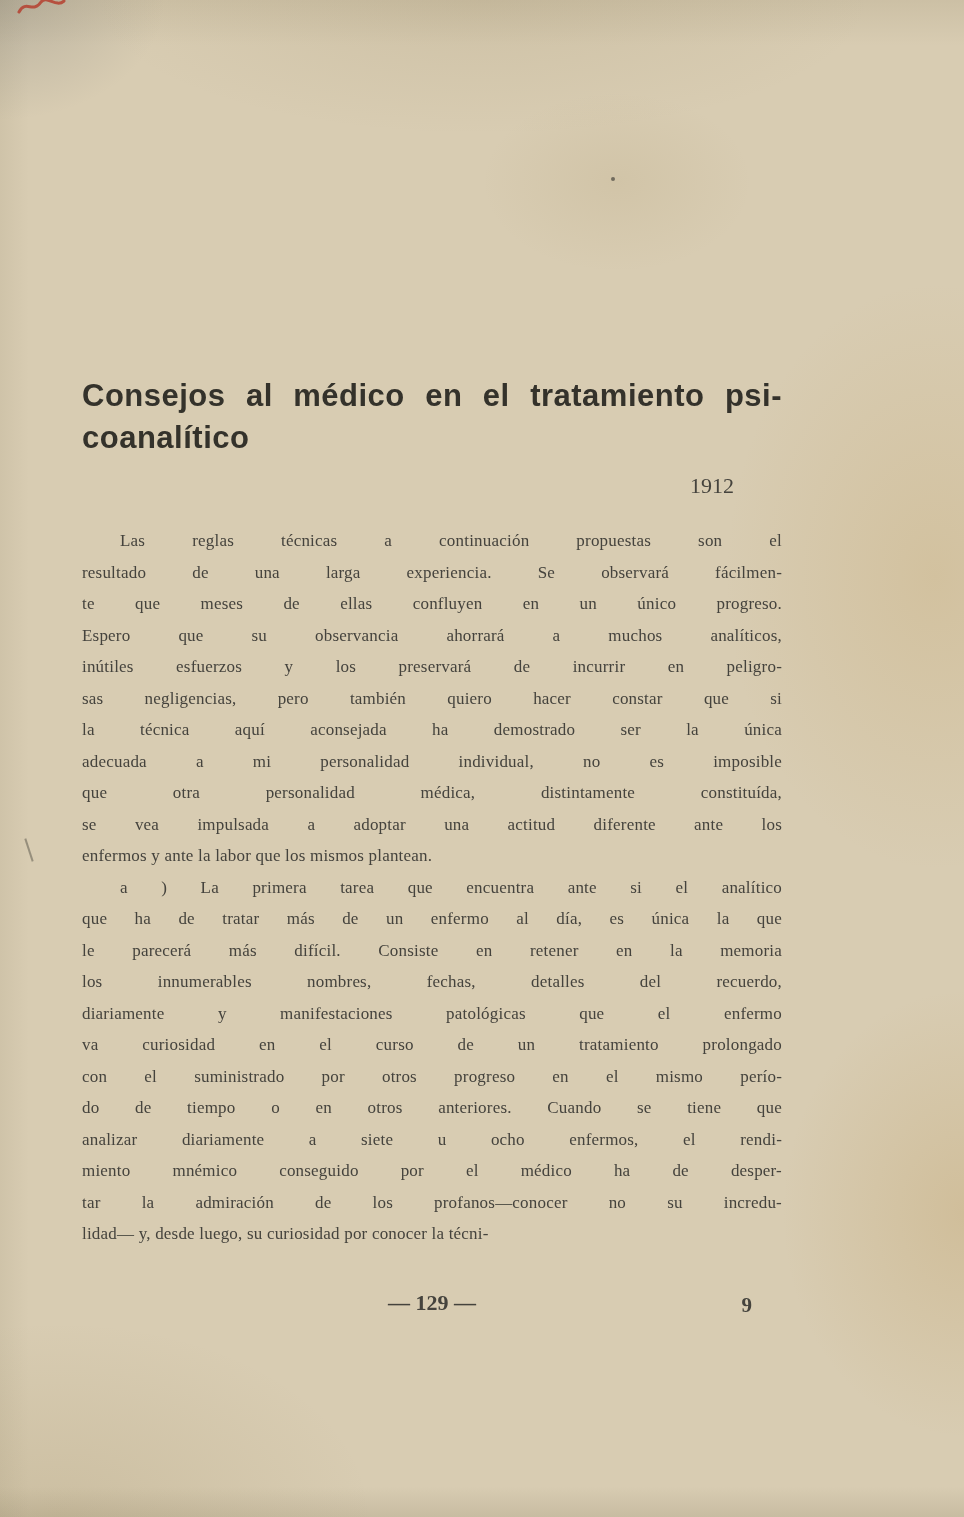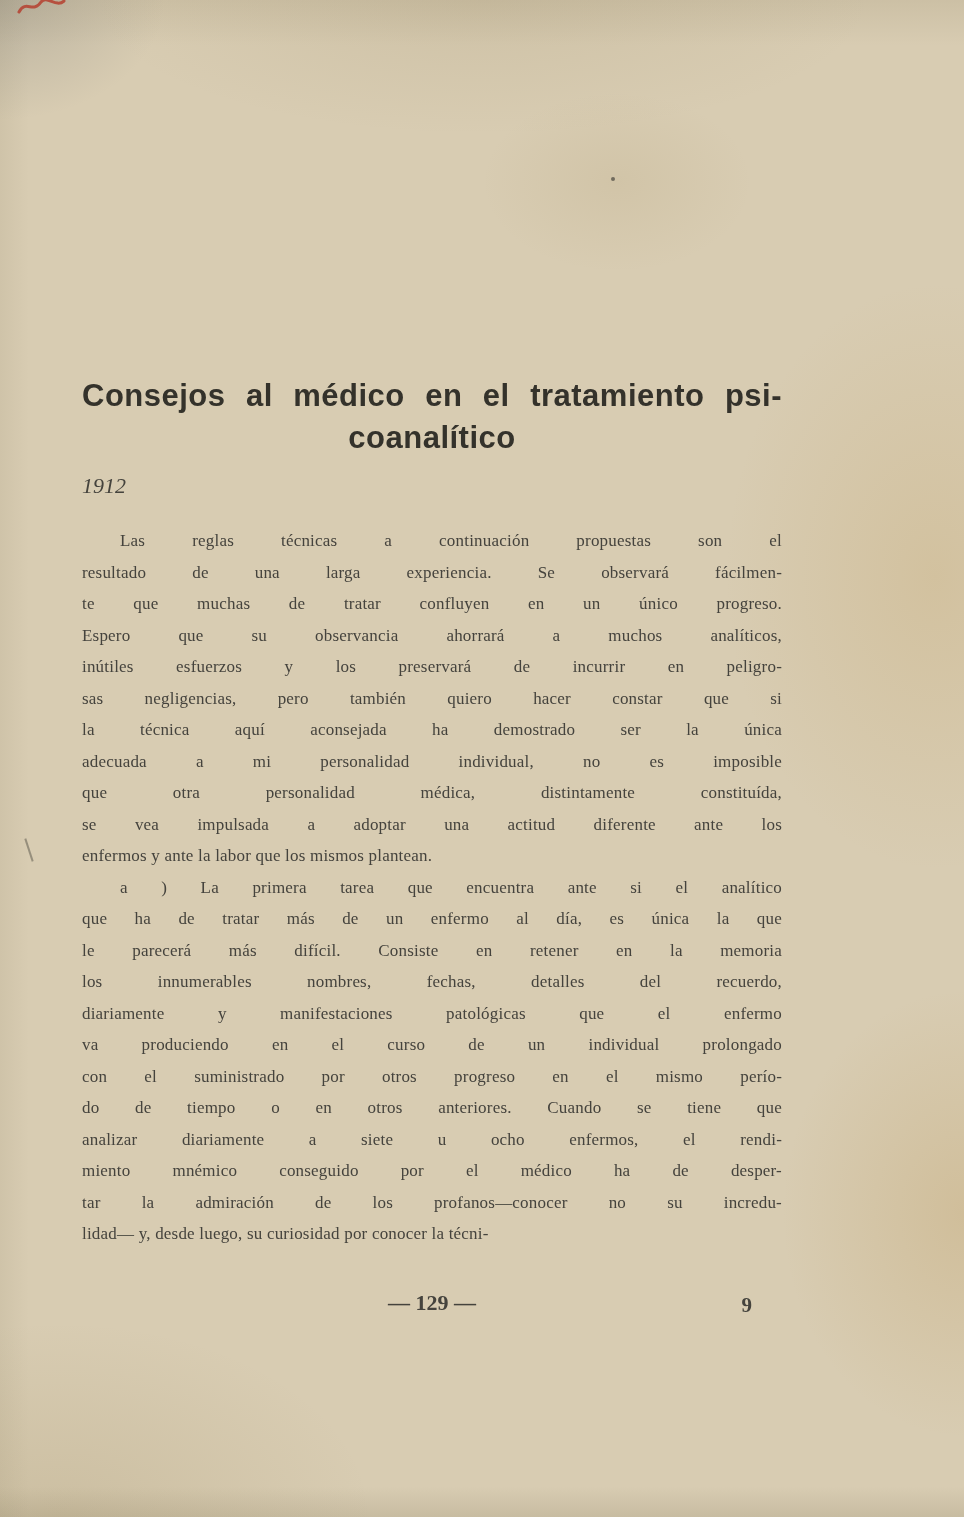--- a/index.html
+++ b/index.html
@@ -70,30 +70,29 @@
     letter-spacing: 0.5px;
     color: var(--title_ink, #34322b);
   }
   .title .t1 {
     display: block;
     text-align: justify;
     text-align-last: justify;
   }
   .title .t2 {
     display: block;
-    text-align: center;
   }
 
   .year {
     margin-top: 14px;
+    text-align: right;
     padding-right: 48px;
     font-size: 22px;
     line-height: 26px;
     color: var(--ink, #45433d);
-    font-style: italic;
   }
 
   .body-text {
     margin-top: 26px;
     font-size: 17px;
     line-height: 31.5px;
     letter-spacing: 0.2px;
   }
 
   .paragraph .line {
@@ -148,37 +147,37 @@
       <span class="t1">Consejos al médico en el tratamiento psi-</span>
       <span class="t2">coanalítico</span>
     </h1>
 
     <div class="year">1912</div>
 
     <div class="body-text">
       <div class="paragraph">
           <div class="line indent">Las reglas técnicas a continuación propuestas son el</div>
           <div class="line">resultado de una larga experiencia. Se observará fácilmen-</div>
-          <div class="line">te que muchas de tratar confluyen en un único progreso.</div>
+          <div class="line">te que meses de ellas confluyen en un único progreso.</div>
           <div class="line">Espero que su observancia ahorrará a muchos analíticos,</div>
           <div class="line">inútiles esfuerzos y los preservará de incurrir en peligro-</div>
           <div class="line">sas negligencias, pero también quiero hacer constar que si</div>
           <div class="line">la técnica aquí aconsejada ha demostrado ser la única</div>
           <div class="line">adecuada a mi personalidad individual, no es imposible</div>
           <div class="line">que otra personalidad médica, distintamente constituída,</div>
           <div class="line">se vea impulsada a adoptar una actitud diferente ante los</div>
           <div class="line last">enfermos y ante la labor que los mismos plantean.</div>
         </div>
       <div class="paragraph">
           <div class="line indent">a ) La primera tarea que encuentra ante si el analítico</div>
           <div class="line">que ha de tratar más de un enfermo al día, es única la que</div>
           <div class="line">le parecerá más difícil. Consiste en retener en la memoria</div>
           <div class="line">los innumerables nombres, fechas, detalles del recuerdo,</div>
           <div class="line">diariamente y manifestaciones patológicas que el enfermo</div>
-          <div class="line">va produciendo en el curso de un individual prolongado</div>
+          <div class="line">va curiosidad en el curso de un tratamiento prolongado</div>
           <div class="line">con el suministrado por otros progreso en el mismo perío-</div>
           <div class="line">do de tiempo o en otros anteriores. Cuando se tiene que</div>
           <div class="line">analizar diariamente a siete u ocho enfermos, el rendi-</div>
           <div class="line">miento mnémico conseguido por el médico ha de desper-</div>
           <div class="line">tar la admiración de los profanos—conocer no su incredu-</div>
           <div class="line last">lidad— y, desde luego, su curiosidad por conocer la técni-</div>
         </div>
     </div>
 
   </div>

